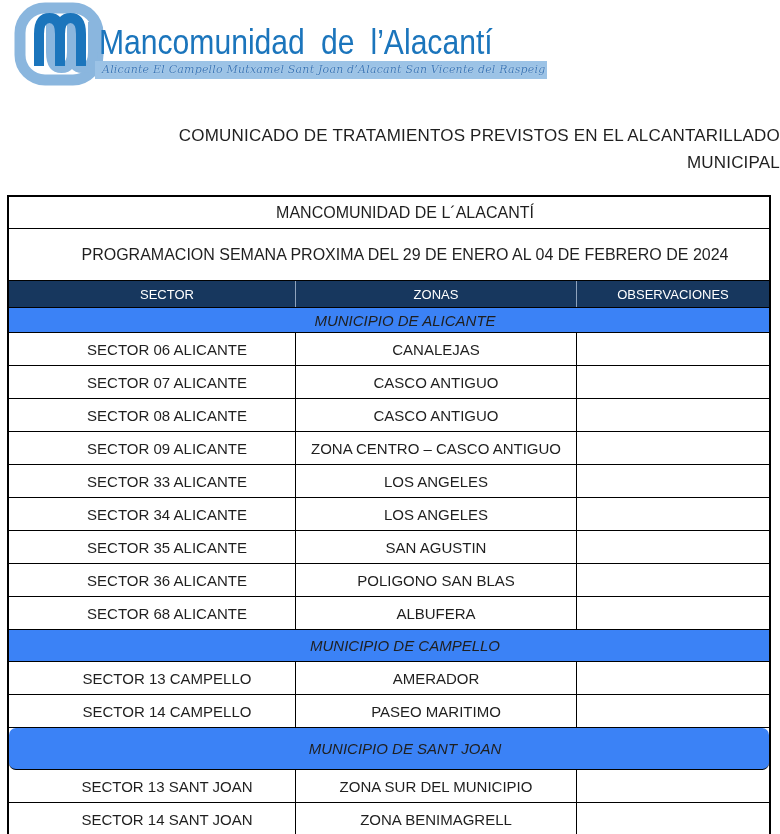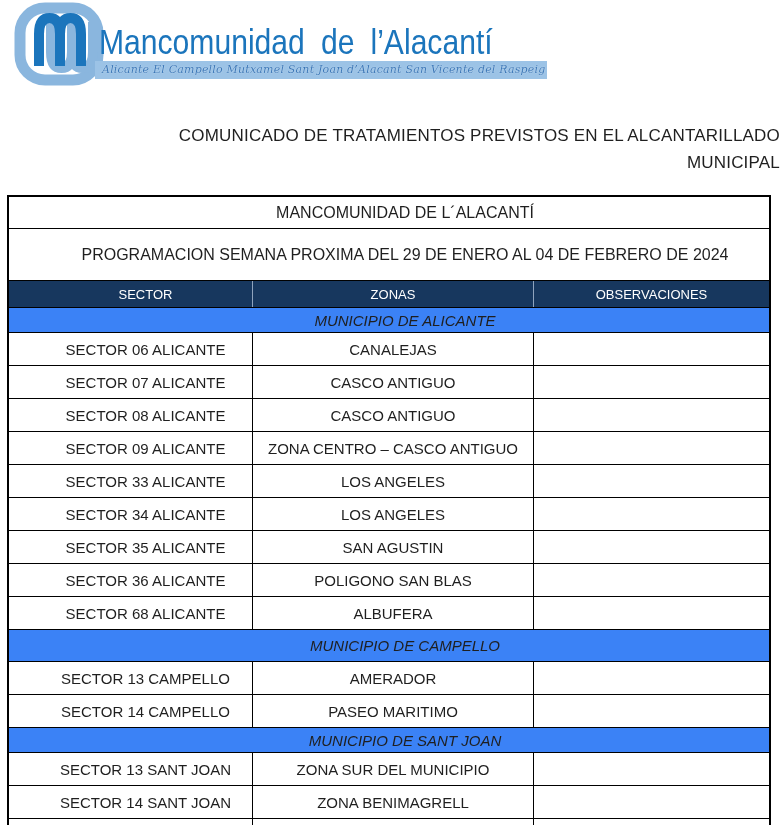--- a/index.html
+++ b/index.html
@@ -40,32 +40,32 @@
   }
   .trow {
     display:flex; align-items:stretch; border-bottom:1px solid #000;
     box-sizing:border-box;
   }
   .cell {
     display:flex; align-items:center; justify-content:center;
     box-sizing:border-box; text-align:center; overflow:hidden;
   }
   .cfull { width:100%;padding-left:32px; }
-  .c1 { width:244px; border-right:1px solid #000;padding-left:30px; }
+  .c1 { width:287px; border-right:1px solid #000;padding-left:30px; }
   .c2 { width:281px; border-right:1px solid #000; }
   .c3 { flex:1; }
 
   .r-title   { height:32px; font-size:16px; }
   .r-sub     { height:52px; font-size:16px; }
   .r-cols    { height:27px; background:#17375E; color:#ffffff; font-size:13px; }
   .r-cols .c1, .r-cols .c2 { border-right:1px solid #8fa3bd; }
   .r-section { background:#3b82f6; font-size:15px;font-style:italic; }
   .r-section.s0 { height:25px; }
   .r-section.s1 { height:32px; }
-  .r-section.s2 { height:25px; }
+  .r-section.s2 { height:42px;border-radius:7px; }
   .r-data    { height:33px; font-size:15px; }
   .r-partial { height:6px; border-bottom:none; }
 </style>
 </head>
 <body>
 
 <div class="page">
 
   <div>
     <svg class="logo-mark" width="92" height="84" viewBox="0 0 92 84" aria-hidden="true">

